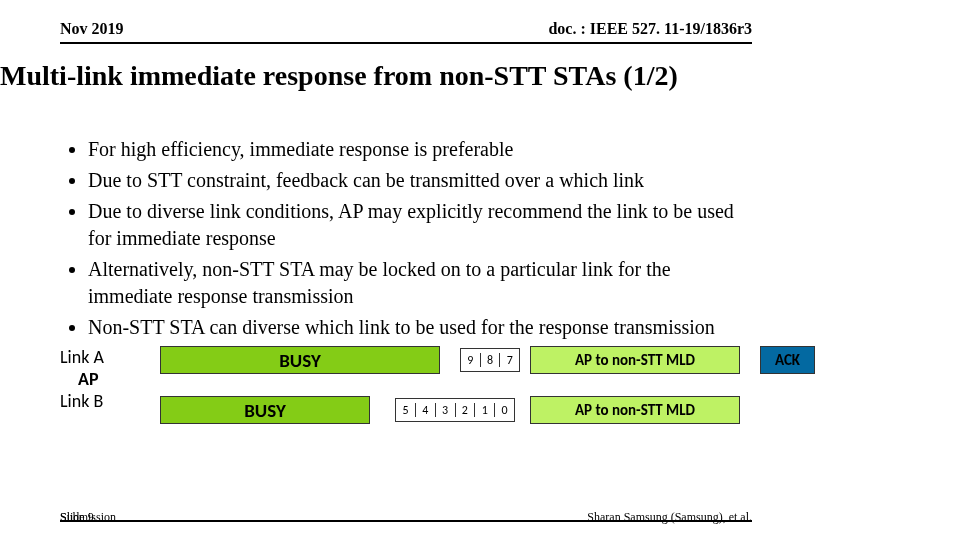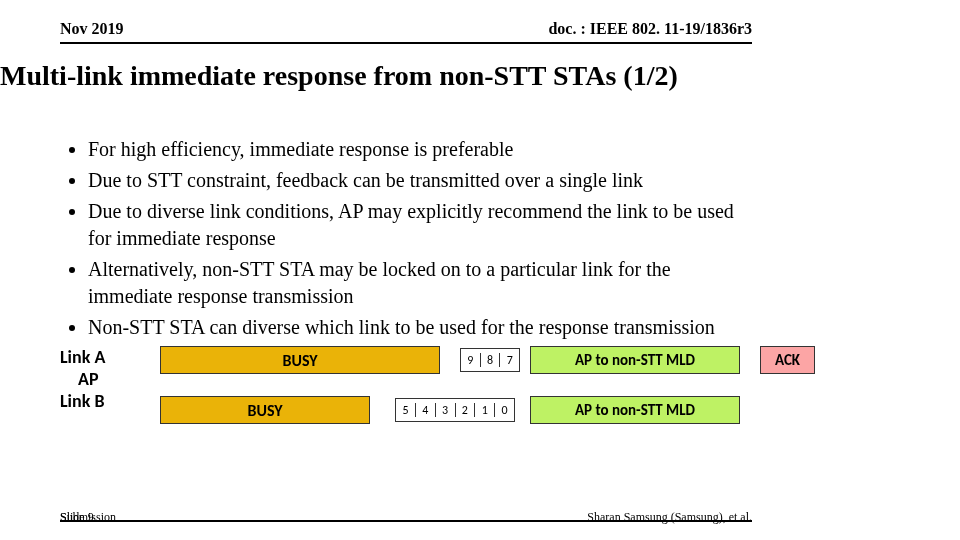--- a/index.html
+++ b/index.html
@@ -8,53 +8,53 @@
 .hdr-date{font-weight:bold;font-size:16px}
 .hdr-doc{position:absolute;top:0;right:0;font-weight:bold;font-size:16px}
 .hdr-rule{position:absolute;top:22px;left:0;right:0;border-top:2px solid #000}
 .title{position:absolute;top:60px;left:0;right:0;text-align:left;font-weight:bold;font-size:28px}
 .bullets{position:absolute;top:120px;left:50px;right:40px;font-size:20px;line-height:1.35}
 .bullets ul{padding-left:22px;margin:16px}
 .bullets li{margin-bottom:4px}
 
 .diagram{position:absolute;top:342px;left:60px;right:0}
 .dlabels{position:absolute;left:0;top:0;font-family:Calibri,Arial,sans-serif}
-.dlink{font-weight:bold;font-size:18px}
+.dlink{font-weight:normal;font-size:18px}
 .dap{font-weight:bold;font-size:18px;margin-left:18px}
 .drow{position:absolute;height:28px}
 .dblock{position:absolute;height:28px;box-sizing:border-box;display:flex;align-items:center;justify-content:center;font-family:Calibri,Arial,sans-serif;font-weight:bold}
-.busy{background:#eab308;border:1px solid #333;font-size:16px}
+.busy{background:#84cc16;border:1px solid #333;font-size:19px}
 .count{background:#fff;border:1px solid #333;height:24px;top:2px;display:flex}
 .count span{flex:1;border-right:1px solid #333;display:flex;align-items:center;justify-content:center;font-size:12px;font-weight:normal}
 .count span:last-child{border-right:none}
 .frame{background:#bef264;border:1px solid #333;font-size:15px}
-.ack{background:#fca5a5;border:1px solid #333;font-size:15px}
+.ack{background:#0369a1;border:1px solid #333;font-size:15px}
 
 .ftr{position:absolute;bottom:30px;left:60px;right:60px;font-size:12px}
 .ftr-rule{position:absolute;bottom:18px;left:60px;right:60px;border-top:2px solid #000}
 .ftr-sub{position:absolute;left:0}
 .ftr-slide{position:absolute;left:0;right:0;}
 .ftr-auth{position:absolute;right:0}
 </style>
 </head>
 <body>
 
 <div class="slide">
   <div class="hdr">
     <span class="hdr-date">Nov 2019</span>
-    <span class="hdr-doc">doc. : IEEE 802. 11-19/1836r3</span>
+    <span class="hdr-doc">doc. : IEEE 527. 11-19/1836r3</span>
     <div class="hdr-rule"></div>
   </div>
 
   <div class="title">Multi-link immediate response from non-STT STAs (1/2)</div>
 
   <div class="bullets">
     <ul id="bullet-ul">
         <li>For high efficiency, immediate response is preferable</li>
-        <li>Due to STT constraint, feedback can be transmitted over a single link</li>
+        <li>Due to STT constraint, feedback can be transmitted over a which link</li>
         <li>Due to diverse link conditions, AP may explicitly recommend the link to be used for immediate response</li>
         <li>Alternatively, non-STT STA may be locked on to a particular link for the immediate response transmission</li>
         <li>Non-STT STA can diverse which link to be used for the response transmission</li>
       </ul>
   </div>
 
   <div class="diagram">
     <div class="dlabels" style="top:4px">
       <div class="dlink">Link A</div>
       <div class="dap">AP</div>

